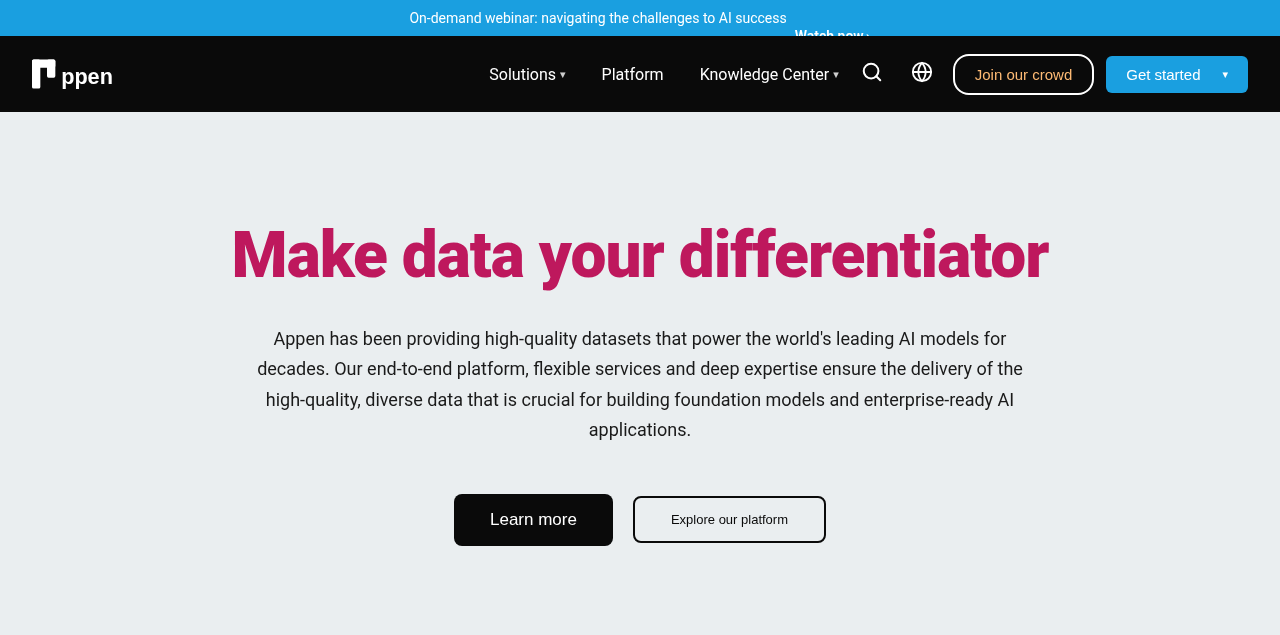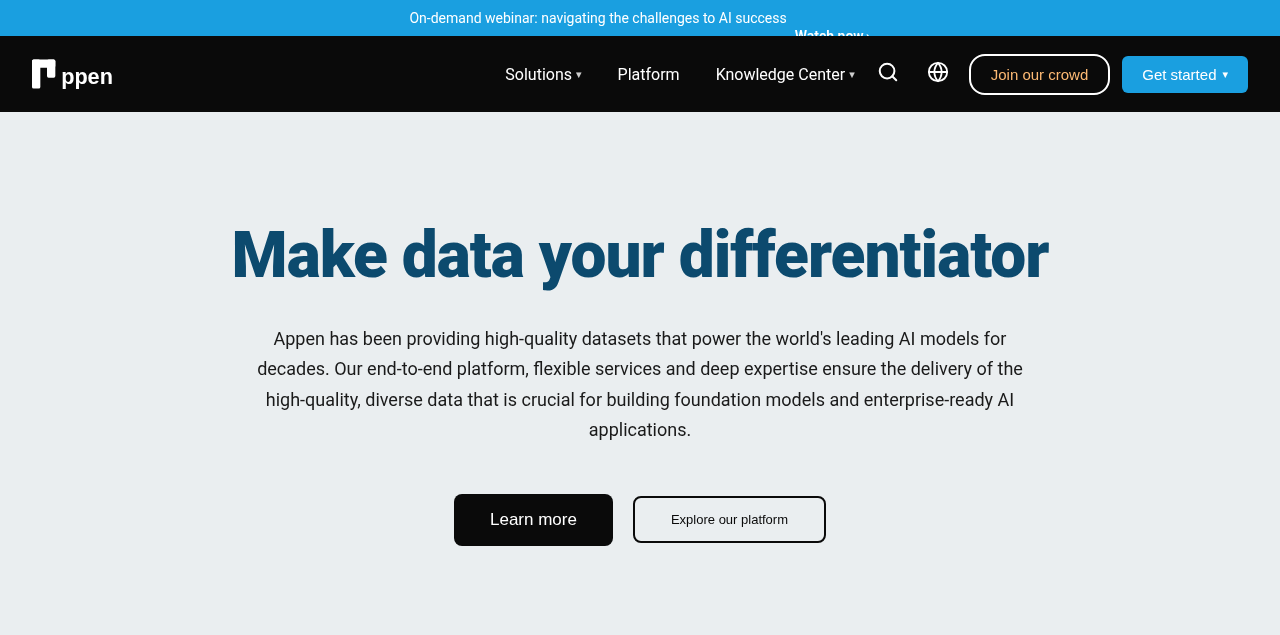--- a/index.html
+++ b/index.html
@@ -126,21 +126,21 @@
       background: #1a9fe0;
       color: white;
       border: none;
       padding: 10px 20px;
       border-radius: 6px;
       font-size: 15px;
       font-weight: 500;
       cursor: pointer;
       display: flex;
       align-items: center;
-      gap: 6px;
+      gap: 22px;
       white-space: nowrap;
     }
 
     .get-started-btn .chevron {
       font-size: 11px;
     }
 
     
     .hero {
       background: #eaeef0;
@@ -149,21 +149,21 @@
       flex-direction: column;
       align-items: center;
       justify-content: center;
       text-align: center;
       padding: 80px 160px 60px;
     }
 
     .hero-title {
       font-size: 64px;
       font-weight: 900;
-      color: #0c4a6e;
+      color: #be185d;
       line-height: 1.1;
       margin-bottom: 32px;
       letter-spacing: -1px;
     }
 
     .hero-description {
       font-size: 18px;
       color: #1a1a1a;
       line-height: 1.7;
       max-width: 800px;

